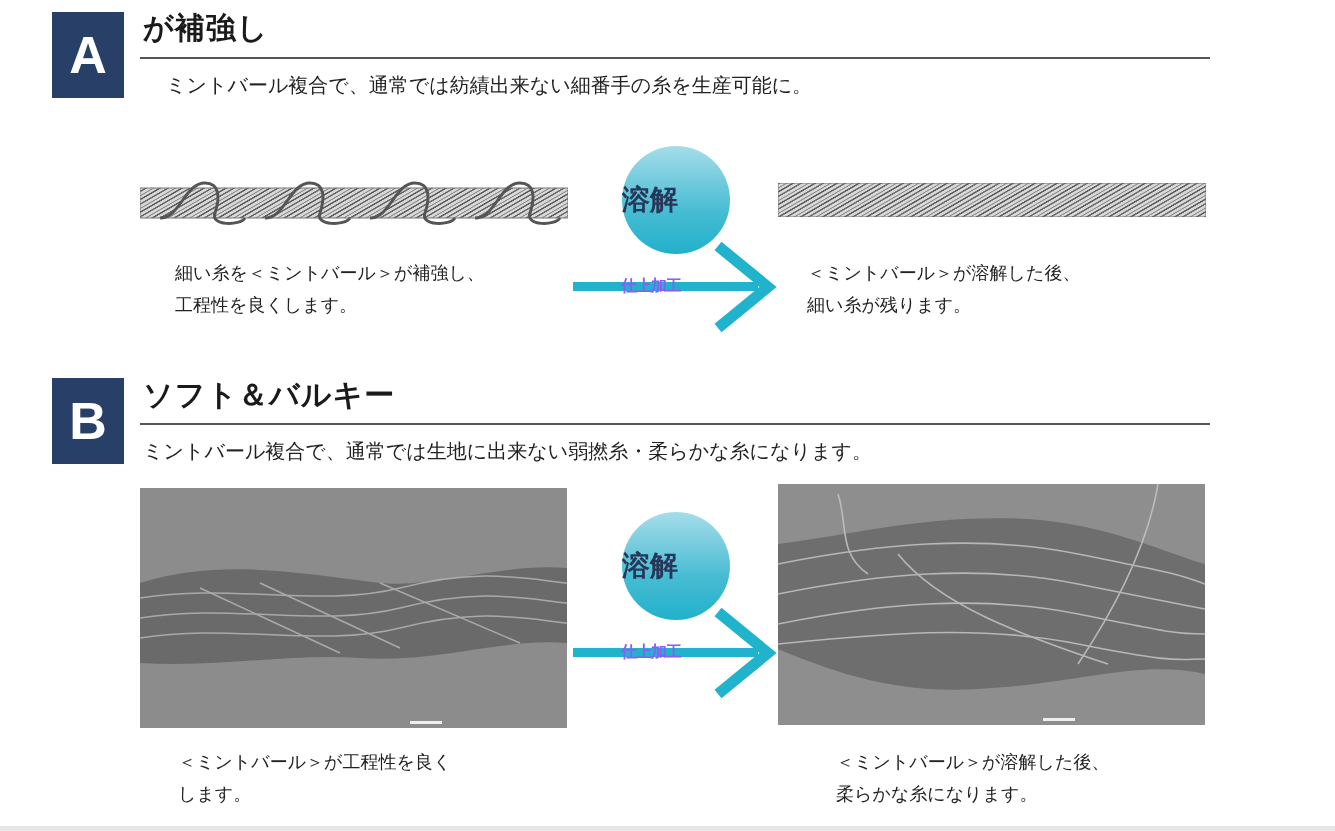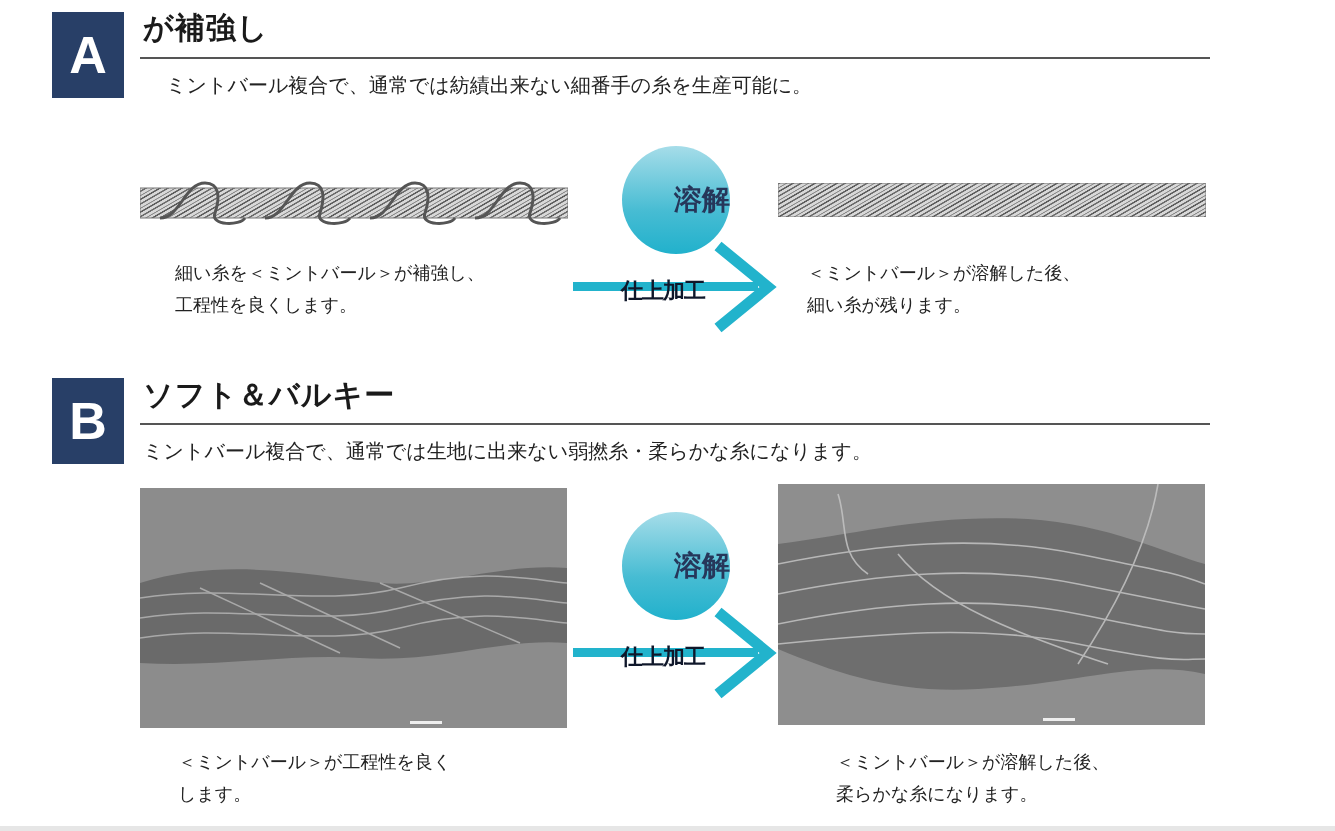--- a/index.html
+++ b/index.html
@@ -18,27 +18,27 @@
   }
   .section-rule { position: absolute; height: 2px; background: #555; }
   .section-sub { position: absolute; font-size: 20px; color: #222; white-space: nowrap; }
   .caption { position: absolute; font-size: 18px; line-height: 32px; color: #222; white-space: pre-line; }
   .yarn-img { position: absolute; }
   .sem-img { position: absolute; background: #8f8f8f; overflow: hidden; }
   .process { position: absolute; width: 210px; height: 200px; }
   .process .circle {
     position: absolute; left: 49px; top: 0; width: 108px; height: 108px; border-radius: 50%;
     background: linear-gradient(180deg, #a6dde9 0%, #47bcd3 60%, #21b1cc 100%);
-    display: flex; align-items: center; justify-content: flex-end;
+    display: flex; align-items: center; justify-content: flex-start;
     font-family: "DejaVu Sans", "Liberation Sans", sans-serif; font-weight: bold; font-size: 28px; color: #26375a;
   }
   .process svg.arrow { position: absolute; left: 0; top: 94px; }
   .process .label {
     position: absolute; left: 48px; top: 130px; font-family: "DejaVu Sans", "Liberation Sans", sans-serif;
-    font-weight: bold; font-size: 22px; color: #0f172a; background: transparent; letter-spacing: -1px;
+    font-weight: bold; font-size: 16px; color: #8b5cf6; background: transparent; letter-spacing: -1px;
   }
   .bottom-bar { position: absolute; left: 0; top: 826px; width: 1335px; height: 5px; background: #e6e6e6; }
 </style>
 </head>
 <body>
 
 <div class="section-badge" style="left:52px;top:12px;">
   <span>A</span>
 </div>
 <div class="section-title" style="left:143px;top:8px;">が補強し</div>

